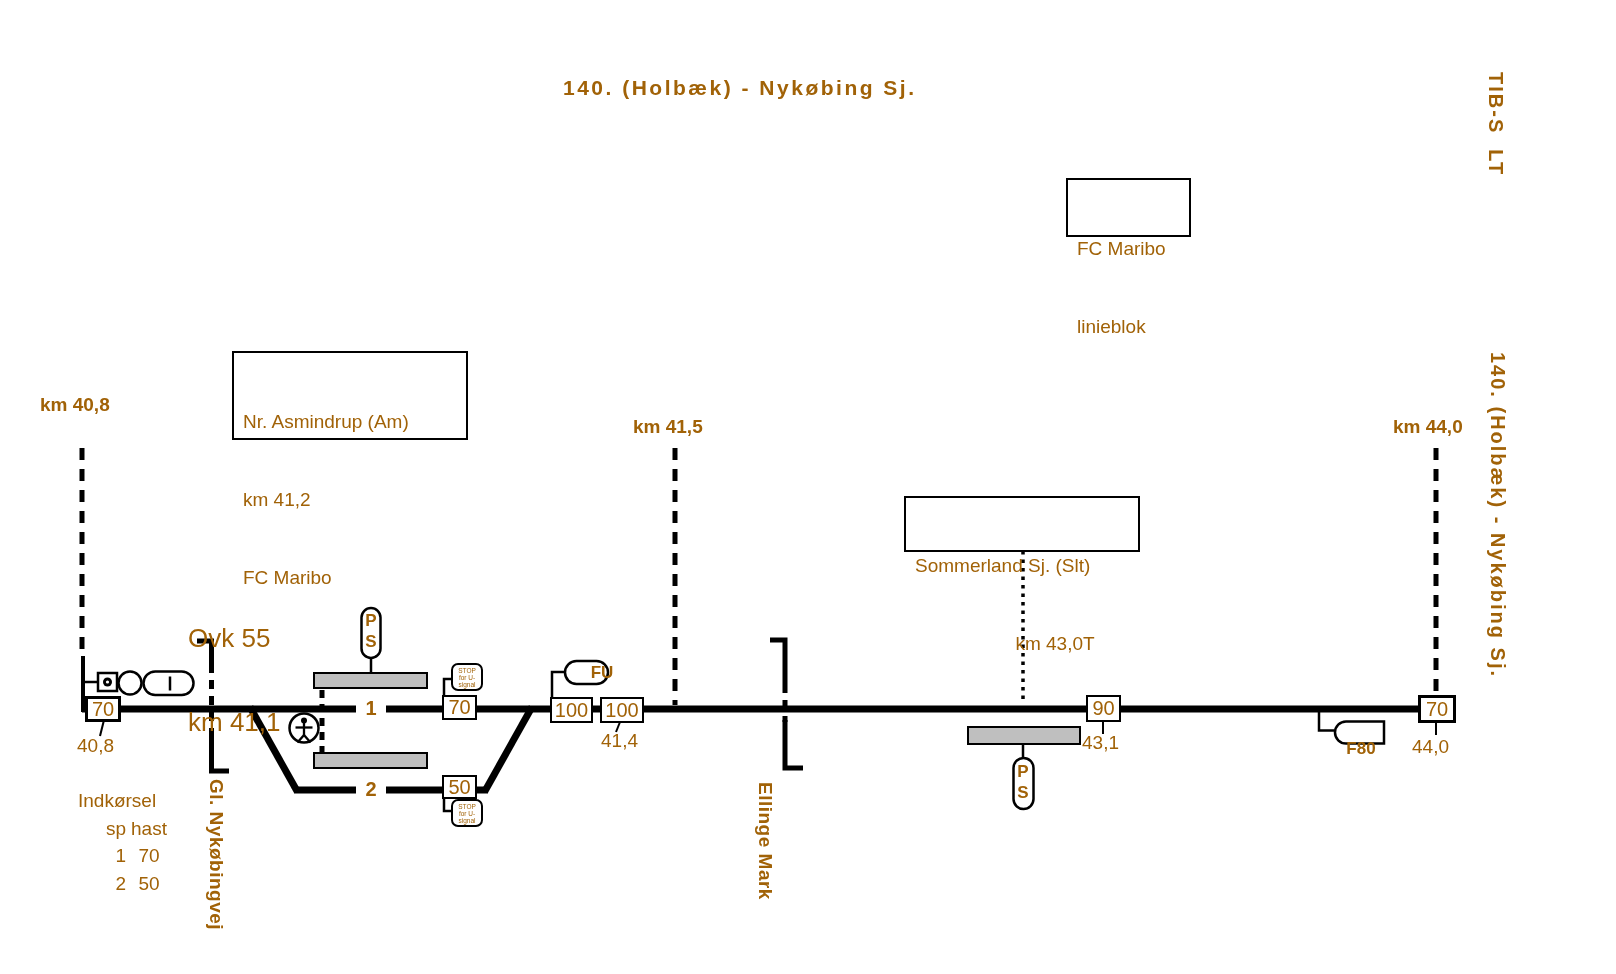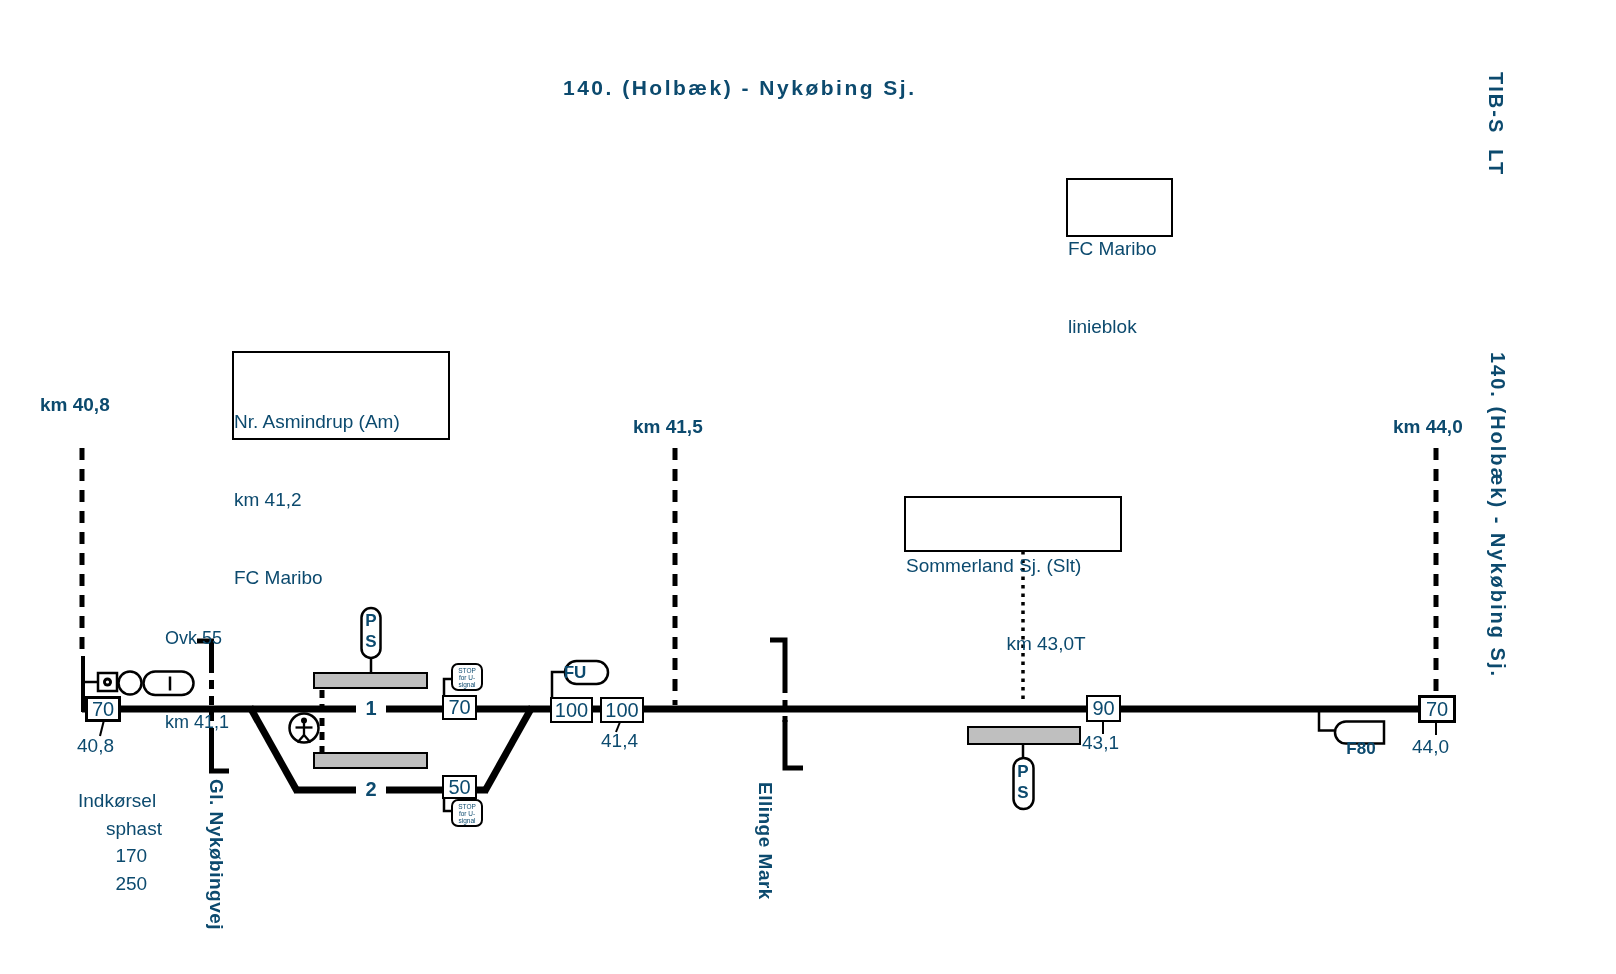--- a/index.html
+++ b/index.html
@@ -1,43 +1,43 @@
 <!DOCTYPE html>
 <html><head>
 <meta charset="utf-8">
 <style>
   html,body{margin:0;padding:0;background:#fff;}
   .stage{position:relative;width:1616px;height:974px;background:#ffffff;overflow:hidden;
-         font-family:"Liberation Sans",sans-serif;color:#0c4a6e;}
+         font-family:"Liberation Sans",sans-serif;color:#a16207;}
   svg{position:absolute;left:0;top:0;}
   .abs{position:absolute;}
   .title{font-size:21px;font-weight:bold;letter-spacing:2.5px;white-space:pre;}
   .vtext{position:absolute;transform-origin:0 0;transform:rotate(90deg);white-space:pre;
          font-weight:bold;}
   .vt-big{font-size:20px;letter-spacing:2px;}
   .vt-road{font-size:19px;letter-spacing:0.5px;}
   .kmlabel{font-size:19px;font-weight:bold;white-space:pre;}
-  .plain{font-size:18px;white-space:pre;line-height:28px;}
+  .plain{font-size:26px;white-space:pre;line-height:28px;margin-left:23px;}
   .chain{font-size:19px;white-space:pre;}
   .infobox{position:absolute;background:#fff;border:2px solid #000;font-size:19px;
-           line-height:26px;padding:4px 0;white-space:pre;}
+           line-height:26px;padding:4px 9px;white-space:pre;}
   .speedbox{position:absolute;background:#fff;border:2.5px solid #000;box-sizing:border-box;
             display:flex;align-items:center;justify-content:center;font-size:20px;z-index:3;}
   .tracknum{position:absolute;width:30px;display:flex;justify-content:center;
             font-size:20px;font-weight:bold;z-index:3;}
   .pill-label{position:absolute;display:flex;align-items:center;justify-content:center;
               font-size:17px;font-weight:600;z-index:4;}
   .ps-letters{position:absolute;display:flex;flex-direction:column;align-items:center;
               font-size:17px;font-weight:600;line-height:21px;z-index:4;}
   .stopnote{position:absolute;display:flex;flex-direction:column;align-items:center;justify-content:center;
             font-size:6.5px;line-height:7px;z-index:4;letter-spacing:0;}
   .table{position:absolute;font-size:19px;line-height:27.5px;}
   .trow{display:flex;}
   .tc1{width:48px;text-align:right;}
-  .tc2{width:46px;}
+  .tc2{width:46px;text-align:center;}
   .b{font-weight:normal;}
   .platform{fill:#bfbfbf;stroke:#000;stroke-width:2;}
   .som-line2{display:flex;text-align:right;}
   .som-km{width:168px;}
 </style>
 </head>
 <body>
 
 <div class="stage">
 
@@ -165,21 +165,21 @@
   <div class="tracknum" style="left:356px;top:778px;">2</div>
 
   <div class="ps-letters" style="left:361px;top:610px;width:20px;">
     <span>P</span>
     <span>S</span>
   </div>
   <div class="ps-letters" style="left:1013px;top:761px;width:20px;">
     <span>P</span>
     <span>S</span>
   </div>
-  <div class="pill-label" style="left:565px;top:661px;width:20px;height:23px;">FU</div>
+  <div class="pill-label" style="left:592px;top:661px;width:20px;height:23px;">FU</div>
   <div class="pill-label" style="left:1338px;top:738px;width:46px;height:22px;text-align:center;">F80</div>
   <div class="stopnote" style="left:452px;top:665px;width:30px;height:24px;">
     <span>STOP</span>
     <span>for U-</span>
     <span>signal</span>
   </div>
   <div class="stopnote" style="left:452px;top:801px;width:30px;height:24px;">
     <span>STOP</span>
     <span>for U-</span>
     <span>signal</span>

